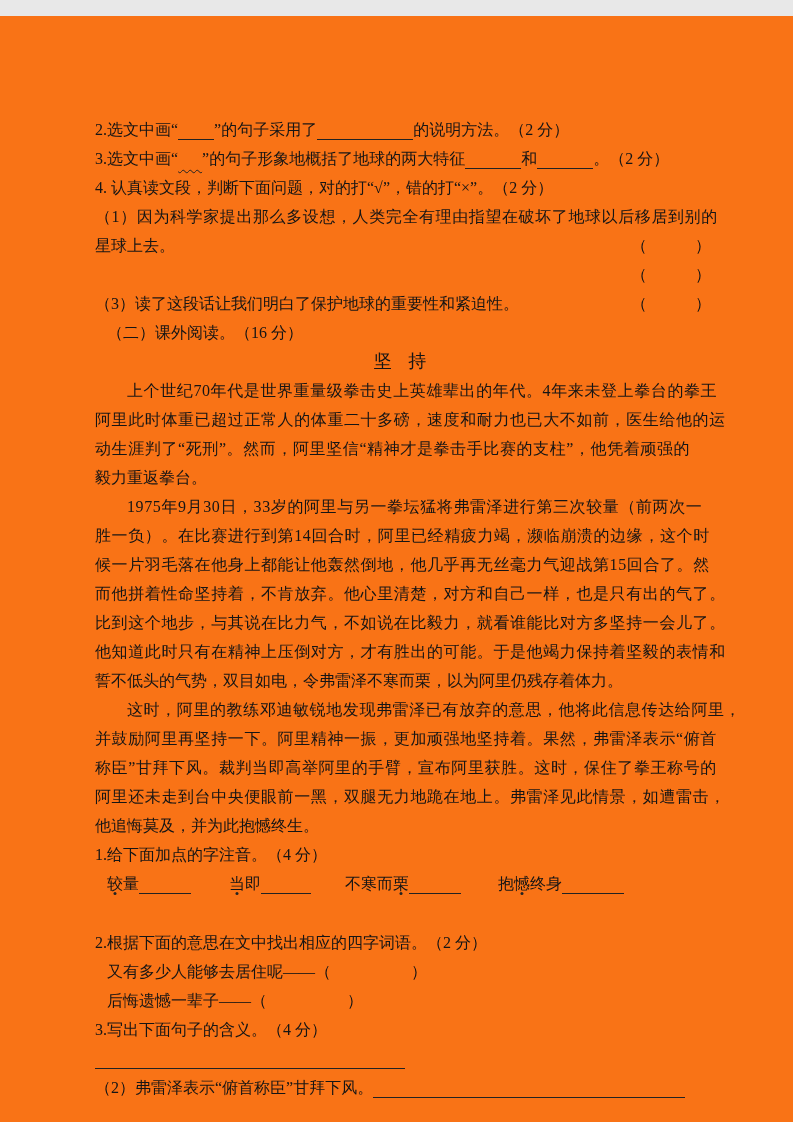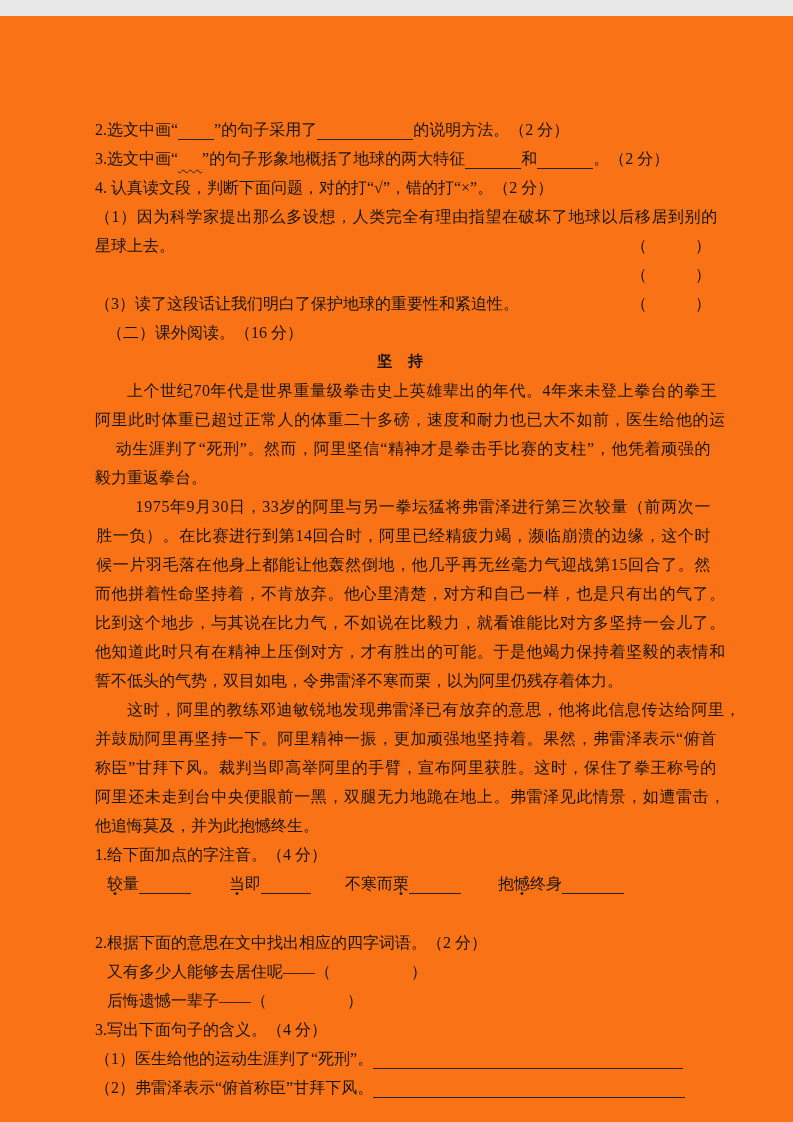--- a/index.html
+++ b/index.html
@@ -3,24 +3,24 @@
 <meta charset="utf-8">
 <style>
   html,body{margin:0;padding:0;background:#e8e8e8;}
   .page{
     width:793px;height:1122px;background:#f97316;position:relative;
     margin:16px auto;overflow:hidden;color:#151515;
     font-family:"Liberation Serif","DejaVu Serif",serif;
   }
   .content{position:absolute;left:95px;top:99px;width:616px;}
   .line{font-size:16px;line-height:29px;height:29px;white-space:nowrap;}
-  .fit{letter-spacing:0.6px;text-align:right;}
+  .fit{letter-spacing:0.6px;}
   .indent{padding-left:32px;}
   .indent-sm{padding-left:12px;}
-  .title-line{font-weight:700;text-align:center;font-size:15px;letter-spacing:6px;}
+  .title-line{font-weight:400;text-align:center;font-size:18px;letter-spacing:6px;}
   .flex{display:flex;justify-content:space-between;}
   .push-right{margin-left:auto;}
   .blank{display:inline-block;border-bottom:1.5px solid #222;height:1em;vertical-align:-5px;}
   .wavy-line{display:inline-block;text-decoration:underline wavy #222 1px;text-underline-offset:5px;white-space:pre;}
   .dot-under{position:relative;}
   .dot-under::after{
     content:"";position:absolute;left:50%;transform:translateX(-50%);
     bottom:-3px;width:3px;height:3px;border-radius:50%;background:#222;
   }
 </style>
@@ -61,16 +61,16 @@
       <div class="line fit"><span>并鼓励阿里再坚持一下。阿里精神一振，更加顽强地坚持着。果然，弗雷泽表示“俯首</span></div>
       <div class="line fit"><span>称臣”甘拜下风。裁判当即高举阿里的手臂，宣布阿里获胜。这时，保住了拳王称号的</span></div>
       <div class="line fit"><span>阿里还未走到台中央便眼前一黑，双腿无力地跪在地上。弗雷泽见此情景，如遭雷击，</span></div>
       <div class="line"><span>他追悔莫及，并为此抱憾终生。</span></div>
       <div class="line"><span>1.给下面加点的字注音。（4 分）</span></div>
       <div class="line indent-sm"><span class="dot-under">较</span><span>量</span><span class="blank" style="width: 52px;"></span><span style="display: inline-block; width: 38px;"></span><span class="dot-under">当</span><span>即</span><span class="blank" style="width: 50px;"></span><span style="display: inline-block; width: 34px;"></span><span>不寒而</span><span class="dot-under">栗</span><span class="blank" style="width: 52px;"></span><span style="display: inline-block; width: 37px;"></span><span>抱</span><span class="dot-under">憾</span><span>终身</span><span class="blank" style="width: 62px;"></span></div>
       <div class="line" style="margin-top: 30px;"><span>2.根据下面的意思在文中找出相应的四字词语。（2 分）</span></div>
       <div class="line indent-sm"><span>又有多少人能够去居住呢——（　　　　　）</span></div>
       <div class="line indent-sm"><span>后悔遗憾一辈子——（　　　　　）</span></div>
       <div class="line"><span>3.写出下面句子的含义。（4 分）</span></div>
-      <div class="line"><span>（1）医生给他的运动生涯判了“死刑”。</span><span class="blank" style="width: 310px;"></span></div>
+      <div class="line"><span class="blank" style="width: 310px;"></span></div>
       <div class="line"><span>（2）弗雷泽表示“俯首称臣”甘拜下风。</span><span class="blank" style="width: 312px;"></span></div>
     </div>
 </div>
 
 </body></html>

